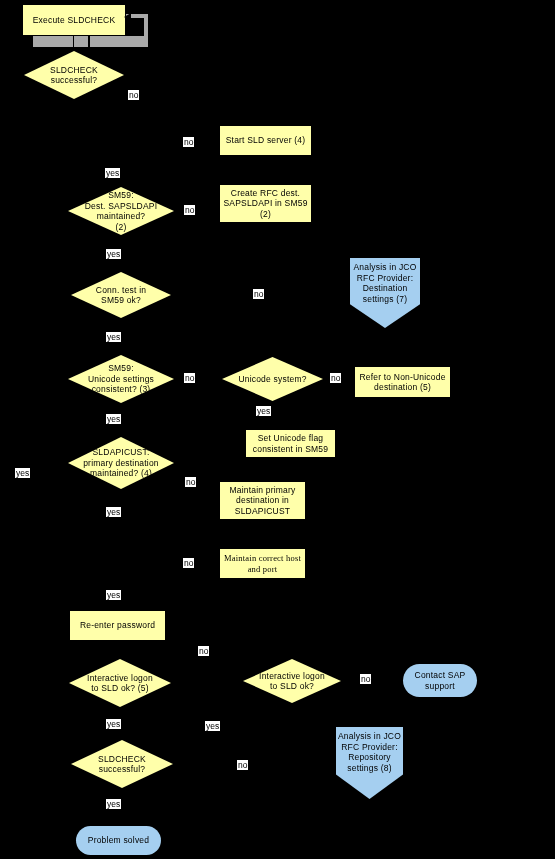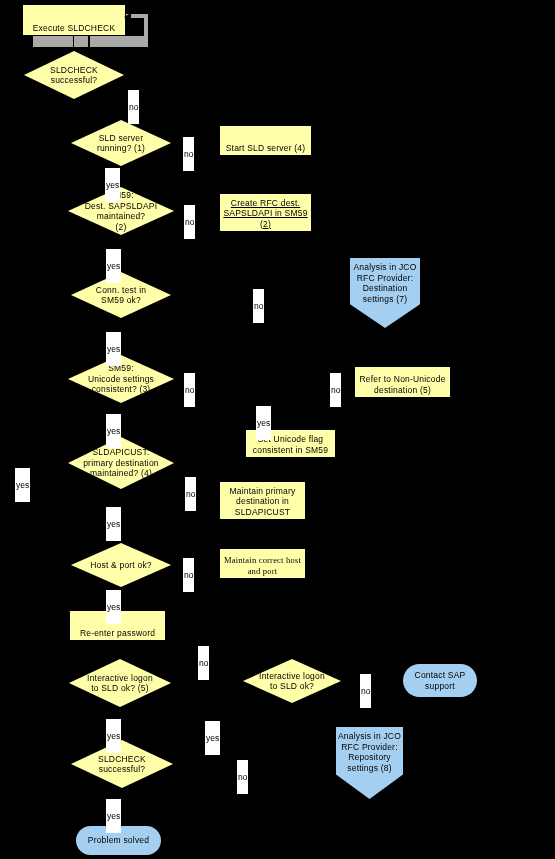--- a/index.html
+++ b/index.html
@@ -30,21 +30,20 @@
     letter-spacing: .2px;
     white-space: pre-line;
     z-index: 5;
   }
 
   
   .rect {
     background: #FFFFAA;
     border: 1px solid #000000;
     padding: 2px 3px;
-    align-items: flex-end;
   }
 
   
   .stadium {
     background: #A5CFF0;
     border-radius: 999px;
   }
 
   
   .diamond {
@@ -68,21 +67,21 @@
   }
 
   
   .edgelabel {
     position: absolute;
     background: #FFFFFF;
     color: #000000;
     border: 0;
     font-size: 8.5px;
     line-height: 10px;
-    padding: 12px 1px;
+    padding: 0 1px;
     font-family: "Liberation Sans", sans-serif;
     z-index: 8;
   }
 
   
   .line-v { position: absolute; width: 1px; background: #000000; z-index: 2; }
   .line-h { position: absolute; height: 1px; background: #000000; z-index: 2; }
   .line-v-gray { position: absolute; width: 4px; background: #A9A9A9; z-index: 1; }
   .line-h-gray { position: absolute; height: 4px; background: #A9A9A9; z-index: 1; }
 
@@ -131,24 +130,20 @@
   <div class="node diamond" style="left:24px; top:51px; width:100px; height:48px;">
     <span>SLDCHECK
 successful?</span>
   </div>
 
   <div class="line-h" style="left:124px; top:75px; width:22px;"></div>
   <div class="line-v" style="left:146px; top:75px; height:45px;"></div>
   <div class="arrow-down" style="left:143px; top:118px;"></div>
   <div class="edgelabel" style="left:128px; top:90px;">no</div>
 
-  <div class="node diamond" style="left:71px; top:120px; width:100px; height:46px;">
-    <span>SLD server
-running? (1)</span>
-  </div>
   <div class="line-h" style="left:171px; top:143px; width:46px;"></div>
   <div class="arrow-right" style="left:213px; top:140px;"></div>
   <div class="edgelabel" style="left:183px; top:137px;">no</div>
 
   <div class="node rect" style="left:219px; top:125px; width:93px; height:31px;">
     <span>Start SLD server (4)</span>
   </div>
 
   <div class="line-v" style="left:121px; top:166px; height:20px;"></div>
   <div class="arrow-down" style="left:118px; top:184px;"></div>
@@ -157,21 +152,21 @@
   <div class="node diamond" style="left:68px; top:187px; width:106px; height:48px;">
     <span>SM59:
 Dest. SAPSLDAPI
 maintained?
 (2)</span>
   </div>
   <div class="line-h" style="left:174px; top:211px; width:43px;"></div>
   <div class="arrow-right" style="left:213px; top:208px;"></div>
   <div class="edgelabel" style="left:184px; top:205px;">no</div>
 
-  <div class="node rect" style="left:219px; top:193px; width:93px; height:39px;text-decoration:underline;">
+  <div class="node rect" style="left:219px; top:184px; width:93px; height:39px;">
     <span>Create RFC dest.
 SAPSLDAPI in SM59
 (2)</span>
   </div>
 
   <div class="line-v" style="left:121px; top:235px; height:36px;"></div>
   <div class="arrow-down" style="left:118px; top:269px;"></div>
   <div class="edgelabel" style="left:106px; top:249px;">yes</div>
 
   <div class="node diamond" style="left:71px; top:272px; width:100px; height:46px;">
@@ -194,20 +189,23 @@
 
   <div class="node diamond" style="left:68px; top:355px; width:106px; height:48px;">
     <span>SM59:
 Unicode settings
 consistent? (3)</span>
   </div>
   <div class="line-h" style="left:174px; top:379px; width:47px;"></div>
   <div class="arrow-right" style="left:217px; top:376px;"></div>
   <div class="edgelabel" style="left:184px; top:373px;">no</div>
 
+  <div class="node diamond" style="left:222px; top:357px; width:101px; height:44px;">
+    <span>Unicode system?</span>
+  </div>
   <div class="line-h" style="left:323px; top:379px; width:29px;"></div>
   <div class="arrow-right" style="left:348px; top:376px;"></div>
   <div class="edgelabel" style="left:330px; top:373px;">no</div>
 
   <div class="node rect" style="left:354px; top:366px; width:97px; height:32px;">
     <span>Refer to Non-Unicode
 destination (5)</span>
   </div>
 
   <div class="line-v" style="left:272px; top:401px; height:24px;"></div>
@@ -238,23 +236,20 @@
   <div class="node rect" style="left:219px; top:481px; width:87px; height:39px;">
     <span>Maintain primary
 destination in
 SLDAPICUST</span>
   </div>
 
   <div class="line-v" style="left:121px; top:489px; height:53px;"></div>
   <div class="arrow-down" style="left:118px; top:540px;"></div>
   <div class="edgelabel" style="left:106px; top:507px;">yes</div>
 
-  <div class="node diamond" style="left:71px; top:543px; width:100px; height:44px;">
-    <span>Host &amp; port  ok?</span>
-  </div>
   <div class="line-h" style="left:171px; top:565px; width:46px;"></div>
   <div class="arrow-right" style="left:213px; top:562px;"></div>
   <div class="edgelabel" style="left:183px; top:558px;">no</div>
 
   <div class="node rect" style="left:219px; top:548px; width:87px; height:31px;font-family:Liberation Serif, serif;">
     <span>Maintain correct host
 and port</span>
   </div>
 
   <div class="line-v" style="left:121px; top:587px; height:20px;"></div>

